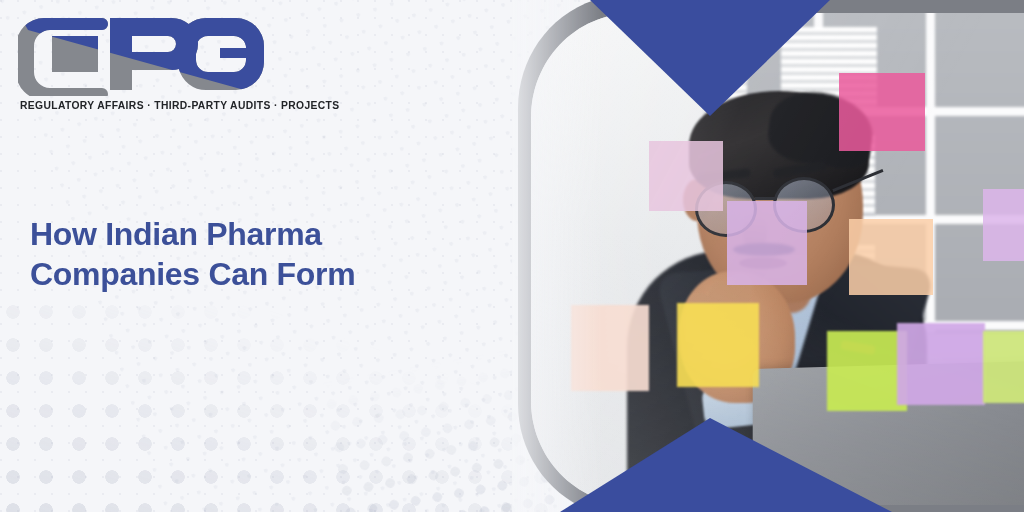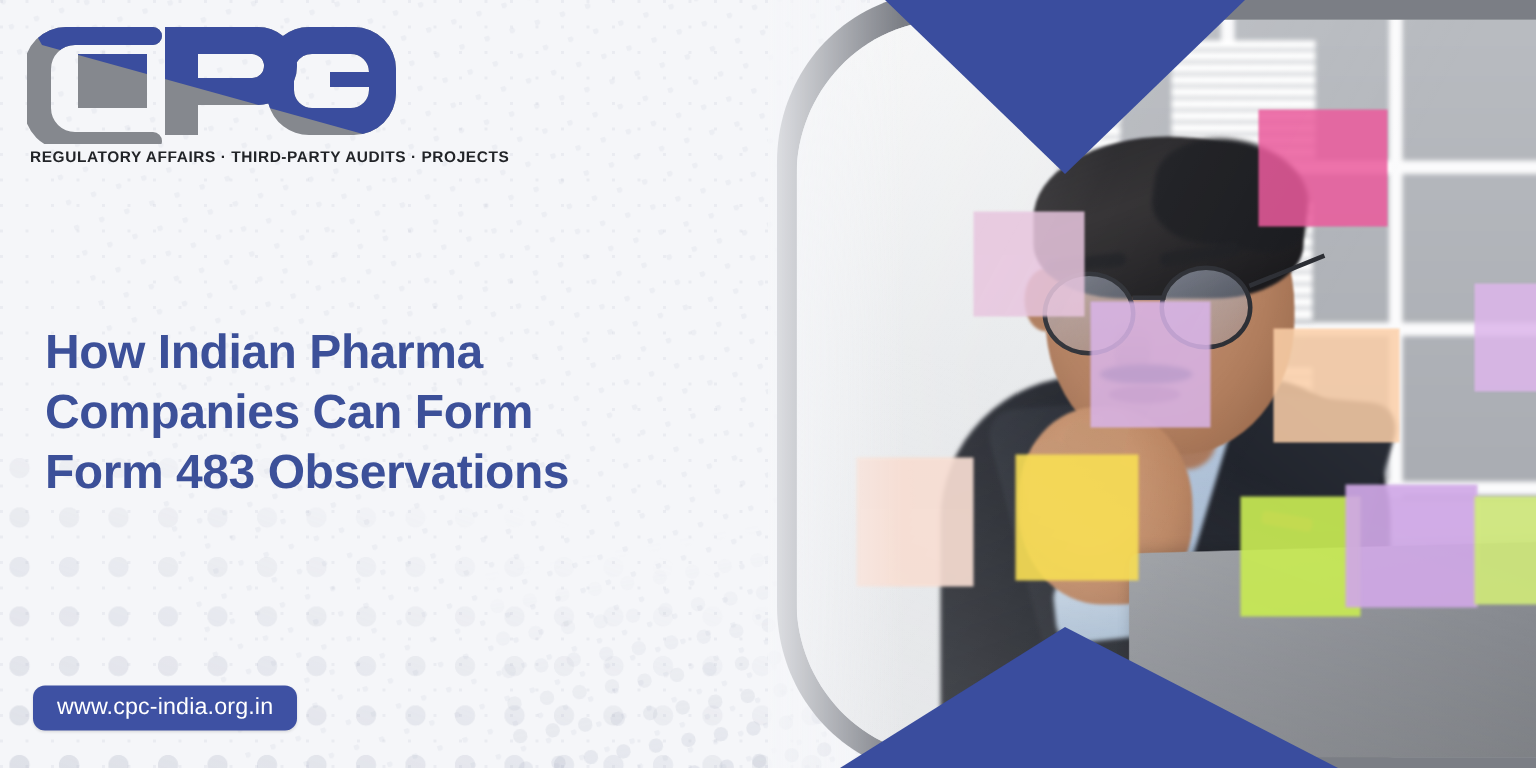--- a/index.html
+++ b/index.html
@@ -331,24 +331,22 @@
           <polygon points="0,0 248,0 248,84 10,18" fill="#3a4d9e"></polygon>
         </g>
       </svg>
     </div>
     <div class="logo-tag">REGULATORY AFFAIRS  ·  THIRD-PARTY AUDITS  ·  PROJECTS</div>
   </div>
 
   <div class="headline">
     <span class="ln">How Indian Pharma</span>
     <span class="ln">Companies Can Form</span>
-    <span class="ln">Form 483 Observations</span>
   </div>
 
-  <div class="url-pill">www.cpc-india.org.in</div>
 
   <div class="photo-shell">
     <div class="hex-outline"></div>
 
     <div class="photo-clip">
       <div class="ph">
         <div class="ph-bg"></div>
 
         <div class="shelf-unit"></div>
         <div class="shelf-frame">

